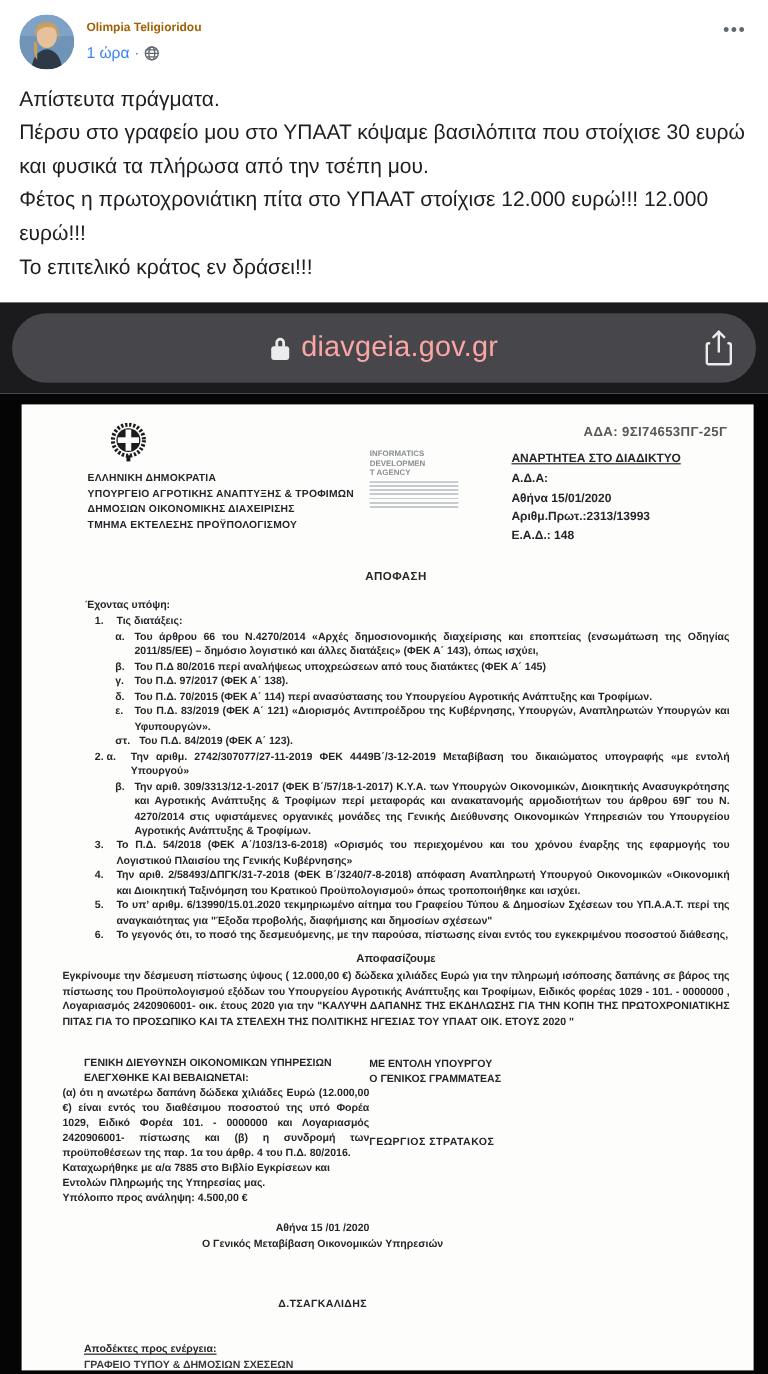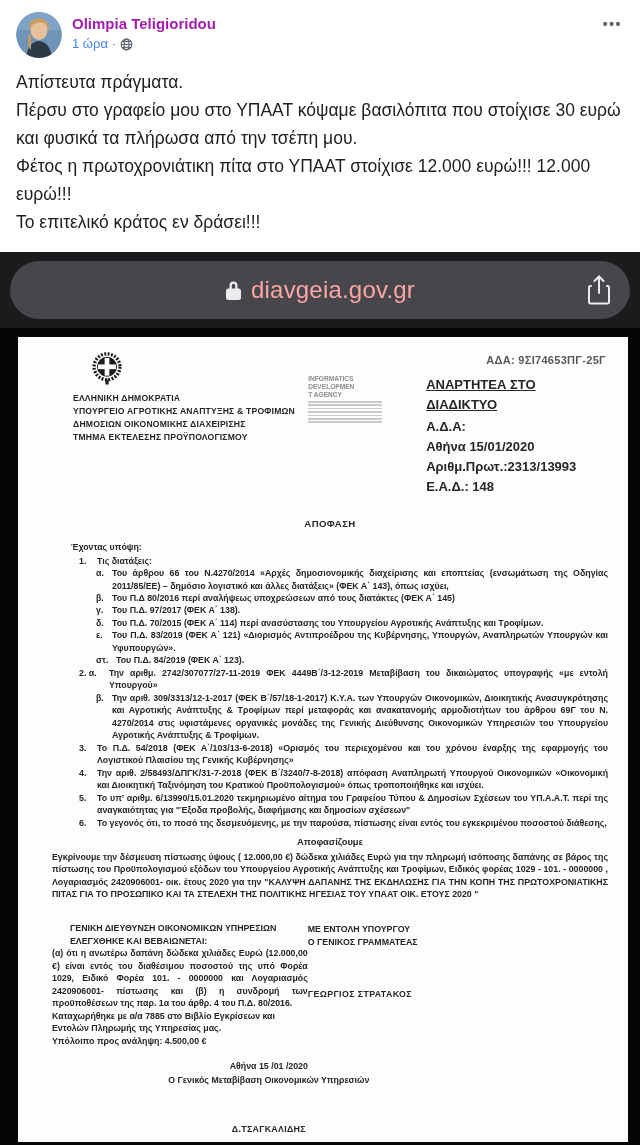--- a/index.html
+++ b/index.html
@@ -5,21 +5,21 @@
   html,body{margin:0;padding:0;background:#e9ebee;}
   *{box-sizing:border-box;}
   .screen{width:640px;height:1145px;margin:0 auto;background:#fff;
           font-family:"Liberation Sans","DejaVu Sans",sans-serif;overflow:hidden;}
 
   
   .fb-post{background:#fff;padding:12px 0 6px 0;}
   .post-header{display:flex;align-items:flex-start;padding:0 16px;position:relative;}
   .avatar{width:46px;height:46px;border-radius:50%;overflow:hidden;flex:0 0 46px;cursor:pointer;}
   .head-text{margin-left:10px;padding-top:2px;}
-  .author{color:#a21caf;font-weight:bold;font-size:15px;text-decoration:none;display:block;line-height:20px;cursor:pointer;}
+  .author{color:#a16207;font-weight:bold;font-size:10px;text-decoration:none;display:block;line-height:20px;cursor:pointer;}
   .meta{color:#3b82f6;font-size:13px;line-height:18px;display:flex;align-items:center;gap:4px;margin-top:1px;}
   .more{position:absolute;right:18px;top:4px;color:#606770;font-size:14px;letter-spacing:1.5px;font-weight:bold;cursor:pointer;}
   .post-body{padding:10px 16px 10px 16px;color:#1c1e21;font-size:17.5px;line-height:28px;}
   .post-body p{margin:0;}
 
   
   .chrome{background:#1b1b1d;height:76px;display:flex;align-items:center;padding:0 10px;}
   .url-pill{position:relative;background:#47474b;border-radius:29px;height:58px;flex:1;
             display:flex;align-items:center;justify-content:center;gap:9px;cursor:text;}
   .url-text{color:#fca5a5;font-size:24px;letter-spacing:.2px;}
@@ -33,21 +33,21 @@
   .doc-head{display:flex;}
   .dh-left{width:45%;}
   .emblem{margin:2px 0 3px 40px;}
   .min-line{font-weight:bold;font-size:8.6px;line-height:1.5;margin-left:21px;letter-spacing:.2px;}
   .dh-right{flex:1;padding-left:6px;}
   .ada-top{color:#58585c;font-size:11px;font-weight:bold;text-align:right;margin:3px 2px 6px 0;letter-spacing:.3px;}
   .dh-row{display:flex;}
   .stamp{width:118px;color:#8a8d93;font-size:6.6px;line-height:1.25;font-weight:bold;}
   .sig-noise{margin-top:2px;width:74px;height:24px;opacity:.55;
              background:repeating-linear-gradient(#9aa0a8 0 1.6px,transparent 1.6px 3.4px);}
-  .reg{flex:1;font-weight:bold;font-size:13px;line-height:1.55;}
+  .reg{flex:1;font-weight:bold;font-size:10px;line-height:1.55;}
   .anartitea{text-decoration:underline;margin-bottom:2px;}
 
   .apofasi{text-align:center;font-weight:bold;font-size:9.6px;margin:20px 0 10px 0;letter-spacing:.4px;}
   .having{margin-left:19px;margin-bottom:1px;}
   .c-item{display:flex;text-align:justify;}
   .c-item .c-n{flex:0 0 18px;padding-left:0;}
   .lvl1{padding-left:27px;}
   .lvl2{padding-left:44px;}
   .lvl2 .c-n{flex:0 0 16px;}
   .decide-title{text-align:center;font-weight:bold;font-size:9.4px;margin:6px 0 2px 0;}

